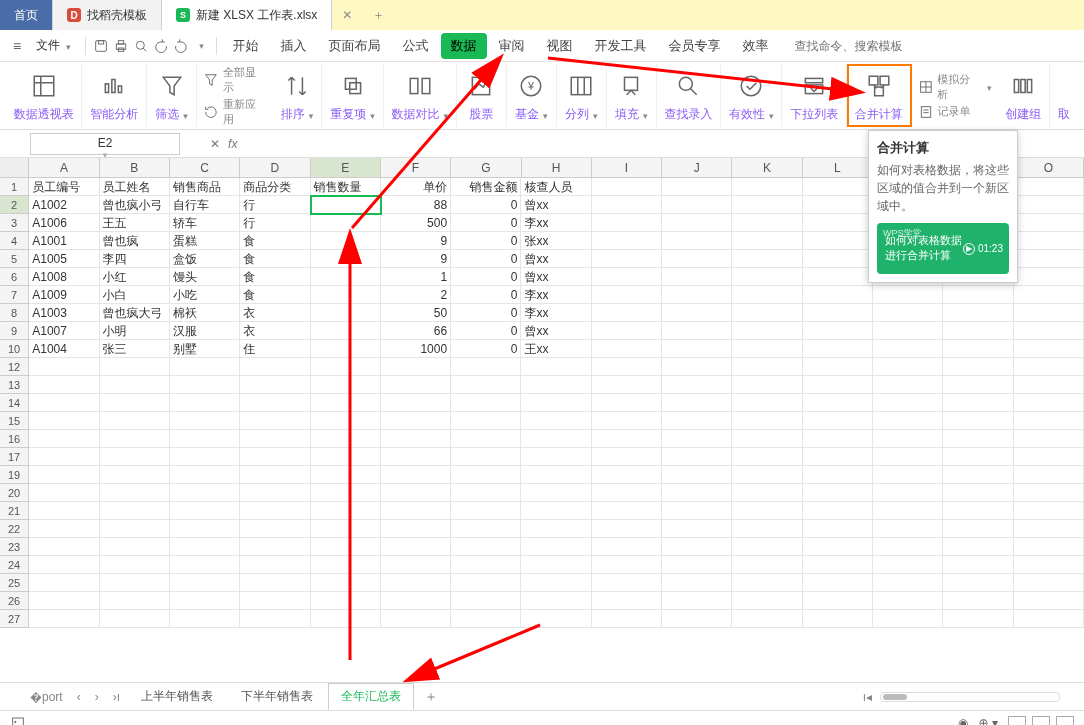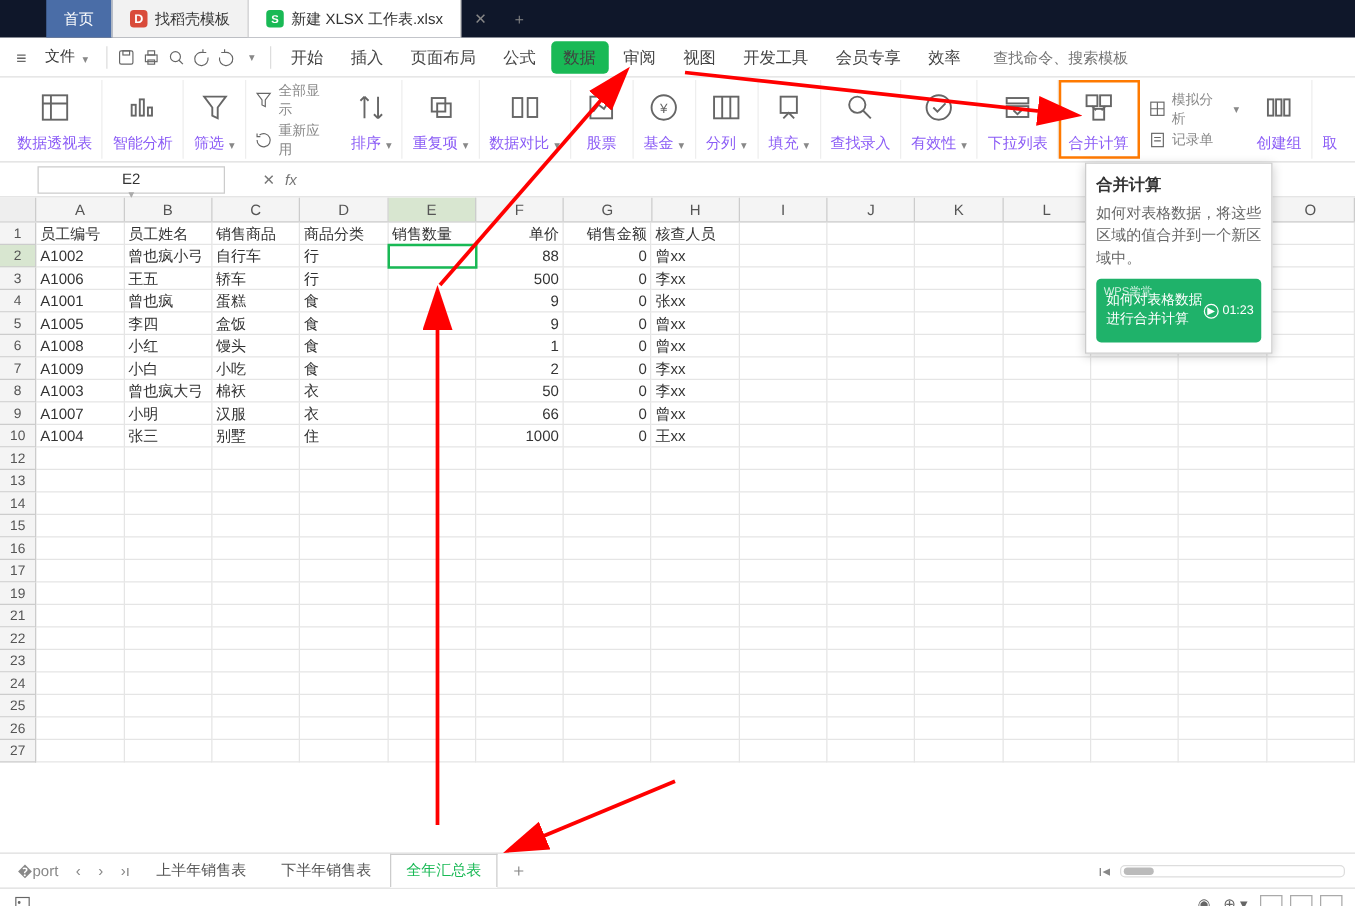--- a/index.html
+++ b/index.html
@@ -1,29 +1,29 @@
 <!DOCTYPE html>
 <html><head>
 <meta charset="utf-8">
 <style>
 * { margin: 0; padding: 0; box-sizing: border-box; font-family: "Microsoft YaHei", Arial, sans-serif; }
 body { width: 1084px; height: 725px; overflow: hidden; background: #fff; font-size: 12px; color: #333; position: relative; }
 
 
-.tabbar { height: 30px; background: #0f172a; display: flex; align-items: stretch; padding-left: 37px; }
+.tabbar { height: 30px; background: #fef9c3; display: flex; align-items: stretch; }
 .tabbar .tab { display: flex; align-items: center; padding: 0 14px; gap: 6px; border-right: 1px solid #d0d0d0; cursor: pointer; }
 .tabbar .tab.home { background: #4a6da7; color: #fff; }
 .tabbar .tab.active { background: #fff; }
 .tabbar .tab.dim { background: #f2f2f2; }
 .tabbar .close, .tabbar .plus { padding: 0 10px; display:flex; align-items:center; color:#888; cursor:pointer; }
 
 
 .menubar { height: 32px; display: flex; align-items: center; border-bottom: 1px solid #e0e0e0; padding: 0 8px; gap: 2px; }
 .menubar .mitem { padding: 4px 10px; border-radius: 4px; cursor: pointer; font-size: 13px; color:#444; }
-.menubar .mitem.active { background: #19b955; color: #404040; }
+.menubar .mitem.active { background: #19b955; color: #000000; }
 .menubar .file-btn { display:flex; align-items:center; gap:4px; padding:4px 8px; cursor:pointer; }
 .menubar .mini-icon { width:18px; height:18px; display:inline-flex; align-items:center; justify-content:center; color:#666; font-size:14px; }
 .menubar .divider { width:1px; height:18px; background:#ddd; margin:0 4px; }
 .menubar .search { margin-left: 8px; width: 150px; padding: 3px 6px; border: none; outline:none; color:#8b5cf6; font-size:12px;}
 
 
 .ribbon { height: 68px; display: flex; align-items: stretch; border-bottom: 1px solid #ddd; padding: 2px 6px; }
 .rgroup { display:flex; flex-direction:column; align-items:center; justify-content:flex-end; padding: 2px 8px 4px; border-right: 1px solid #eee; min-width: 50px; cursor:pointer; position:relative;}
 .rgroup .ricon { flex:1; display:flex; align-items:center; justify-content:center; }
 .rgroup .rlabel { font-size: 12px; color:#8b5cf6; white-space:nowrap; display:flex; align-items:center; gap:2px;}
@@ -46,21 +46,21 @@
 .ch.sel { background:#d8e6d0; }
 .rows { }
 .row { display:flex; height:18px; }
 .rh { width:30px; background:#f4f4f4; border-right:1px solid #ccc; border-bottom:1px solid #ccc; text-align:center; font-size:11px; color:#555; line-height:18px;}
 .rh.sel { background:#d8e6d0; }
 .cell { width:72px; border-right:1px solid #e5e5e5; border-bottom:1px solid #e5e5e5; padding:0 3px; font-size:12px; line-height:18px; white-space:nowrap; overflow:hidden; }
 .cell.num { text-align:right; }
 .cell.active { outline:2px solid #19b955; outline-offset:-1px; background:#fff; z-index:5; position:relative;}
 
 
-.sheettabs { height: 28px; border-top:1px solid #ddd; display:flex; align-items:center; padding:0 8px; gap:2px; font-size:12px;}
+.sheettabs { height: 28px; border-top:1px solid #ddd; display:flex; align-items:center; padding:0 24px; gap:2px; font-size:12px;}
 .sheettabs .nav { color:#888; padding:0 6px; cursor:pointer;}
 .sheettabs .stab { padding:4px 12px; border:1px solid transparent; cursor:pointer; color:#555;}
 .sheettabs .stab.active { color:#19b955; border:1px solid #ccc; border-bottom-color:#fff; background:#fff;}
 .sheettabs .plus { padding:0 8px; color:#888; cursor:pointer; font-size:14px;}
 .sheettabs .spacer { flex:1; }
 .sheettabs .scrollhint { width:180px; height:10px; border:1px solid #ddd; border-radius:4px; position:relative;}
 .sheettabs .scrollhint::before { content:""; position:absolute; left:2px; top:1px; width:24px; height:6px; background:#bbb; border-radius:3px;}
 
 
 .statusbar { height: 25px; border-top:1px solid #ddd; display:flex; align-items:center; padding:0 10px; gap:10px; font-size:12px; color:#666;}
@@ -688,20 +688,38 @@
         <div class="cell"></div>
         <div class="cell"></div>
         <div class="cell"></div>
         <div class="cell"></div>
         <div class="cell"></div>
         <div class="cell"></div>
         <div class="cell"></div>
         <div class="cell"></div>
       </div>
       <div class="row">
+        <div class="rh">20</div>
+        <div class="cell"></div>
+        <div class="cell"></div>
+        <div class="cell"></div>
+        <div class="cell"></div>
+        <div class="cell"></div>
+        <div class="cell num"></div>
+        <div class="cell num"></div>
+        <div class="cell"></div>
+        <div class="cell"></div>
+        <div class="cell"></div>
+        <div class="cell"></div>
+        <div class="cell"></div>
+        <div class="cell"></div>
+        <div class="cell"></div>
+        <div class="cell"></div>
+      </div>
+      <div class="row">
         <div class="rh">21</div>
         <div class="cell"></div>
         <div class="cell"></div>
         <div class="cell"></div>
         <div class="cell"></div>
         <div class="cell"></div>
         <div class="cell num"></div>
         <div class="cell num"></div>
         <div class="cell"></div>
         <div class="cell"></div>

